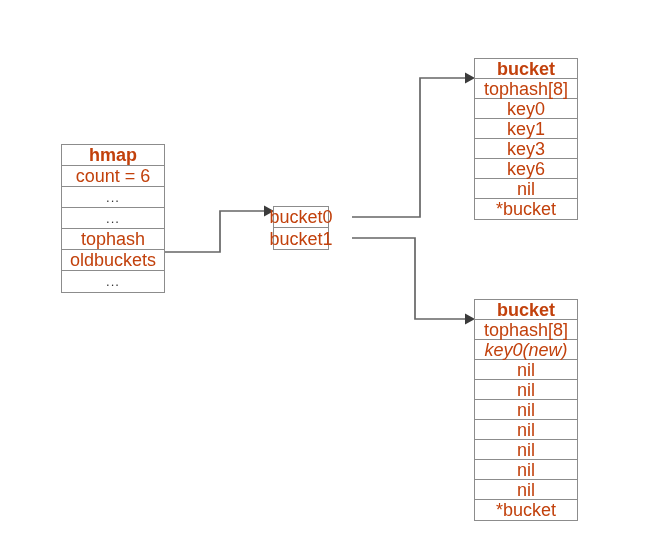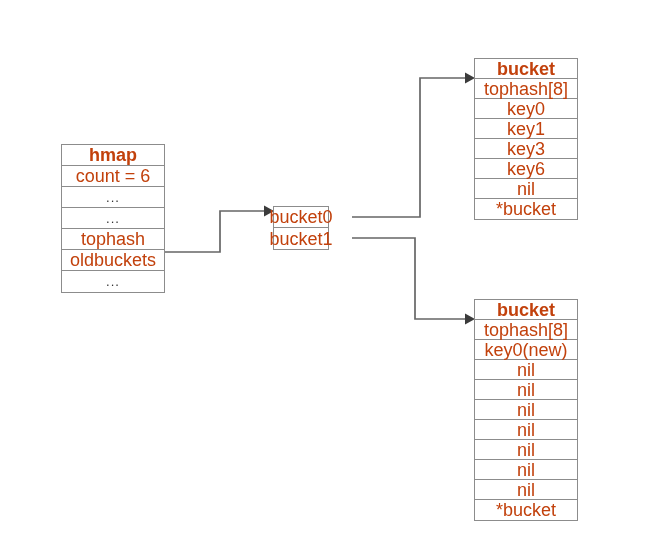--- a/index.html
+++ b/index.html
@@ -41,20 +41,21 @@
     color: #c2410c;
     white-space: nowrap;
   }
   .row:last-child {
     border-bottom: none;
   }
   .row.header {
     font-weight: bold;
   }
   .row.italic {
+    font-style: italic;
   }
   .row.ellipsis {
     font-size: 13px;
     letter-spacing: 1px;
     color: #333;
   }
   
   #hmap-box {
     left: 61px;
     top: 144px;

